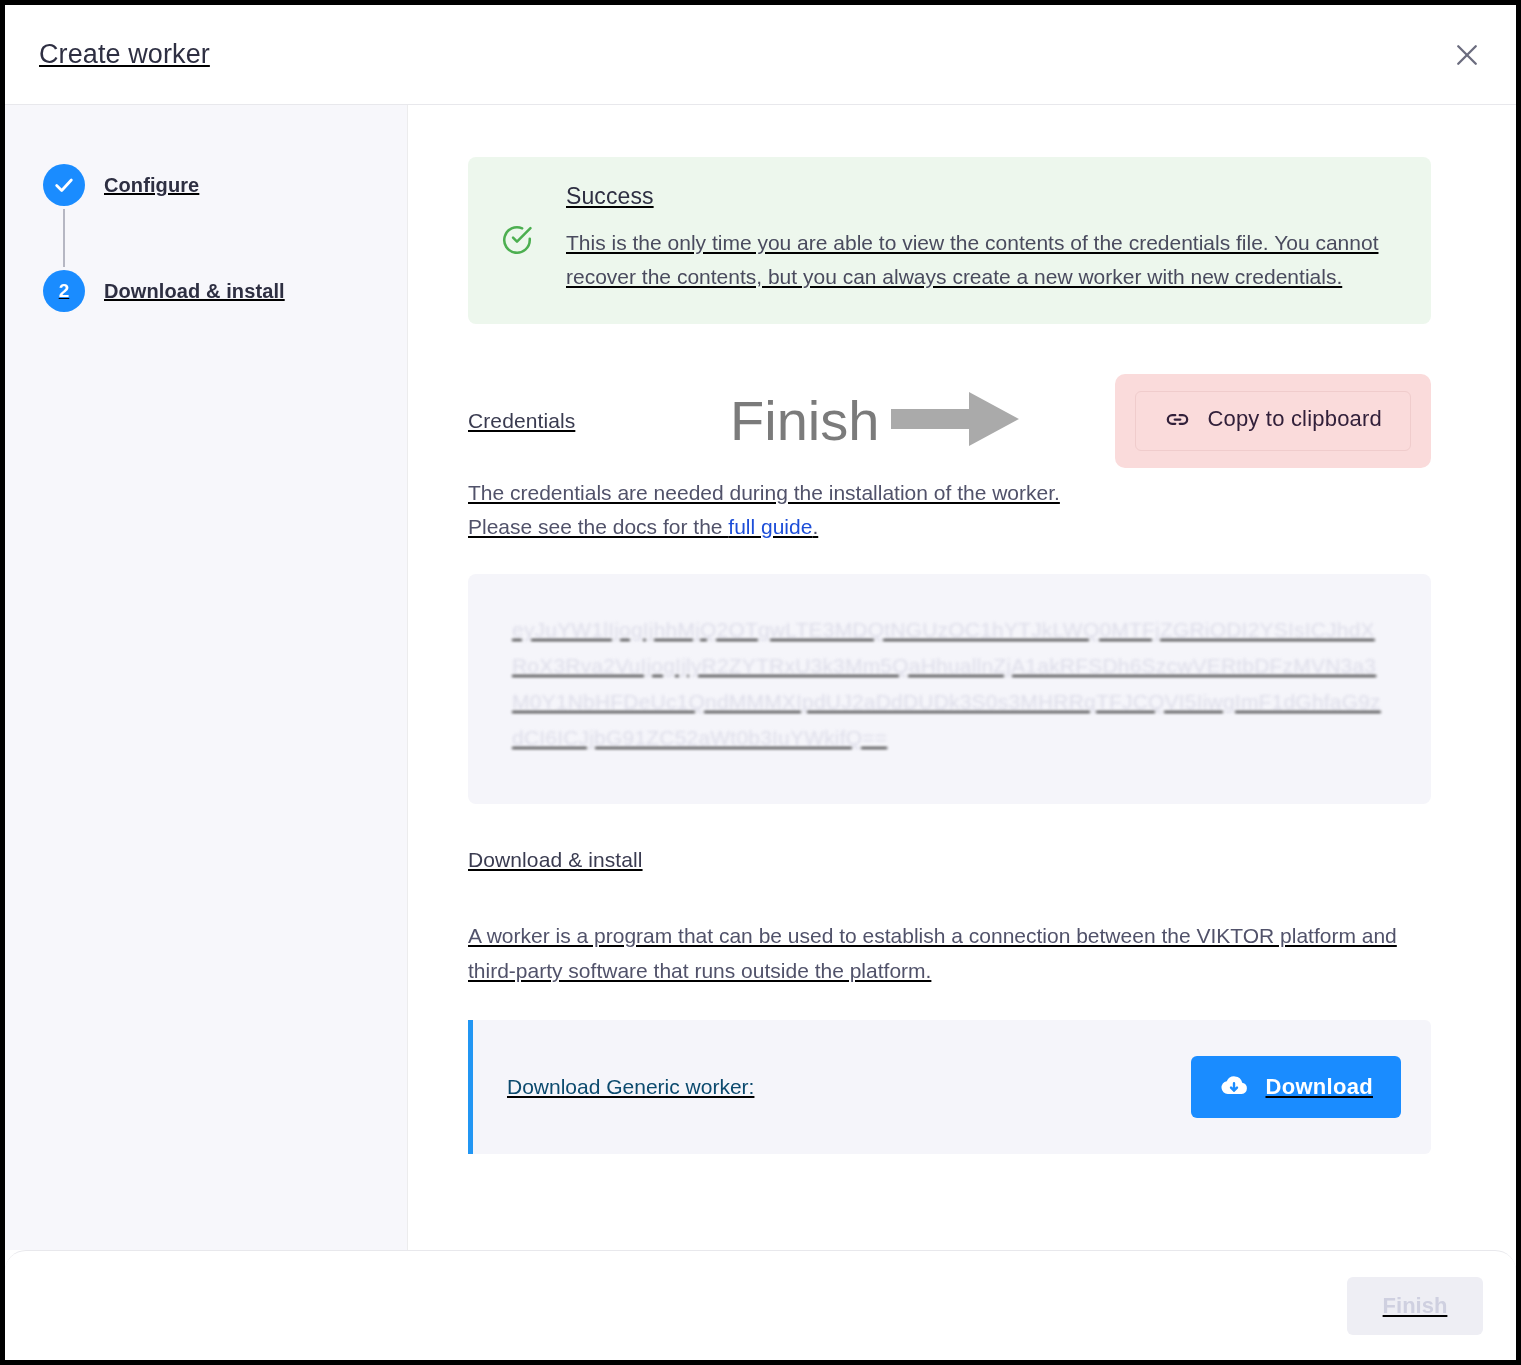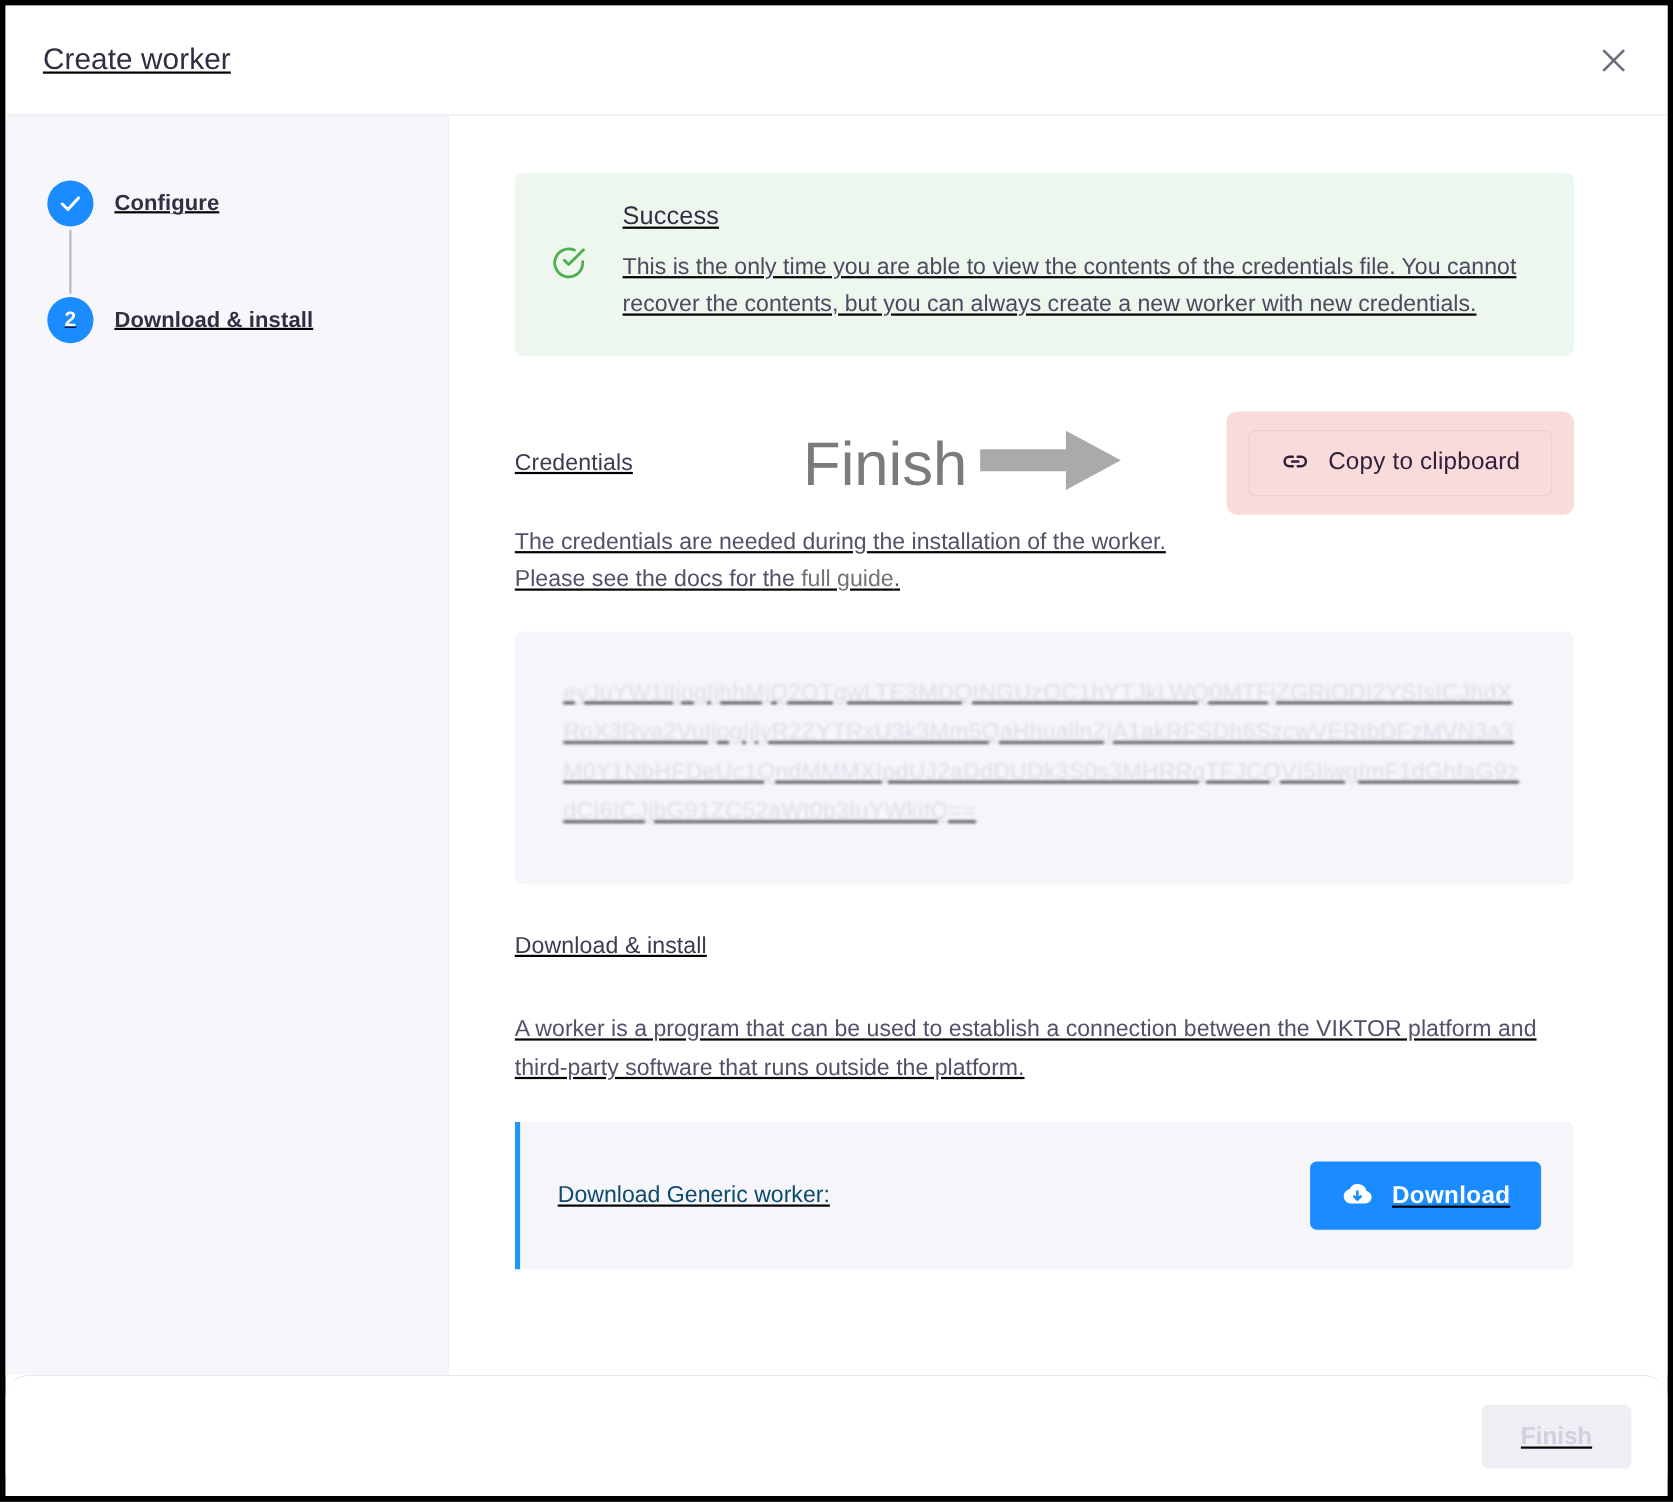--- a/index.html
+++ b/index.html
@@ -206,21 +206,21 @@
   }
 
   
   .cred-info {
     margin-top: 10px;
     font-size: 21px;
     line-height: 34px;
     color: #51526a;
   }
   .link-guide {
-    color: #737373;
+    color: #1d4ed8;
     text-decoration: none;
     cursor: pointer;
     margin-top: 18px;
   }
 
   
   .cred-block {
     margin-top: 30px;
     background: #f5f5fa;
     border-radius: 8px;

